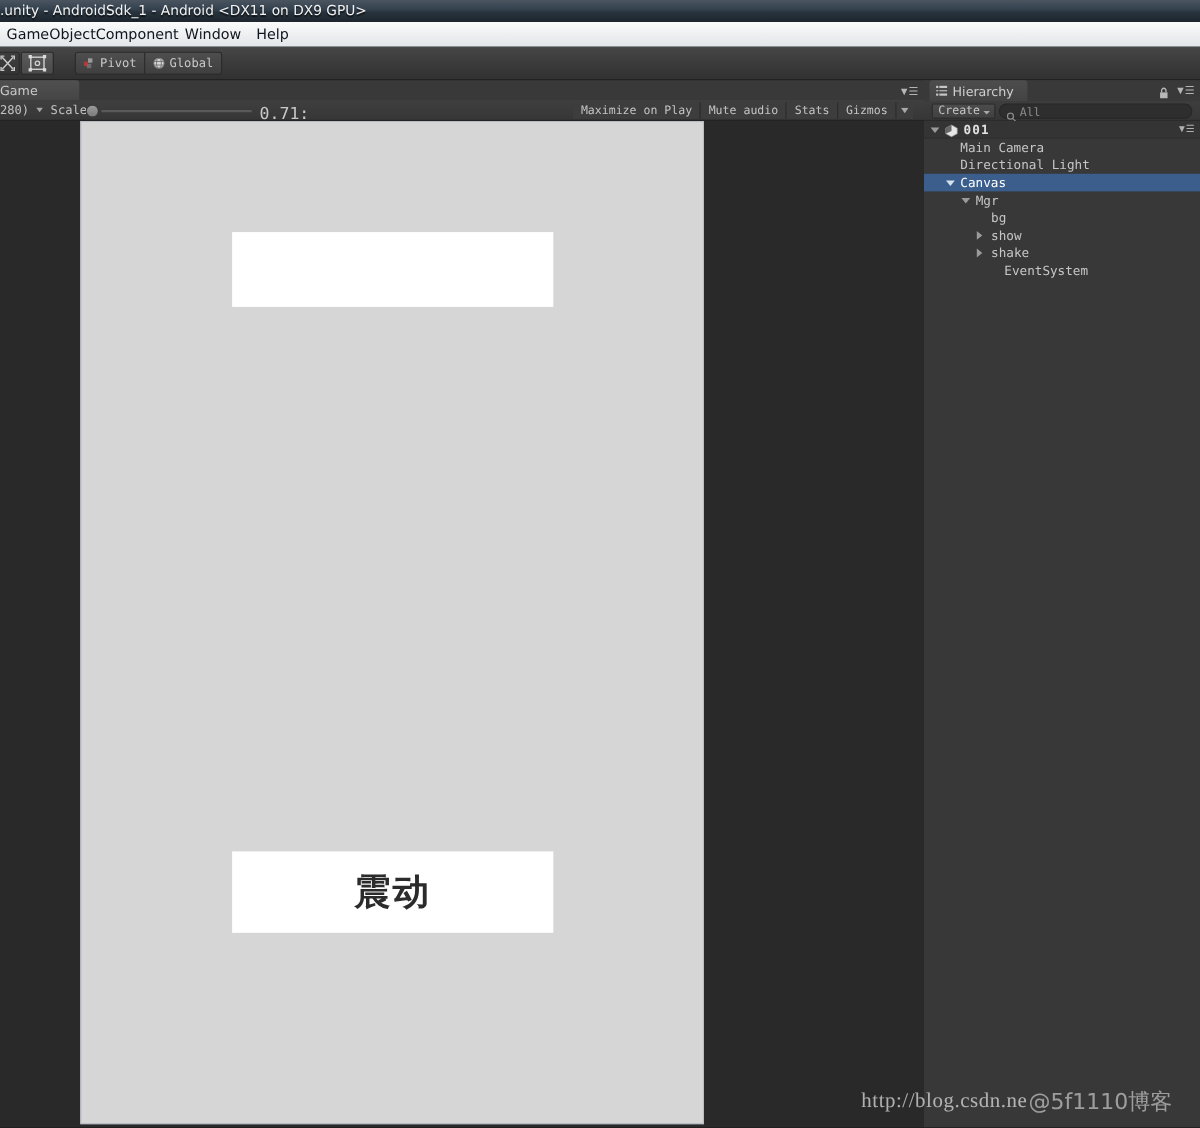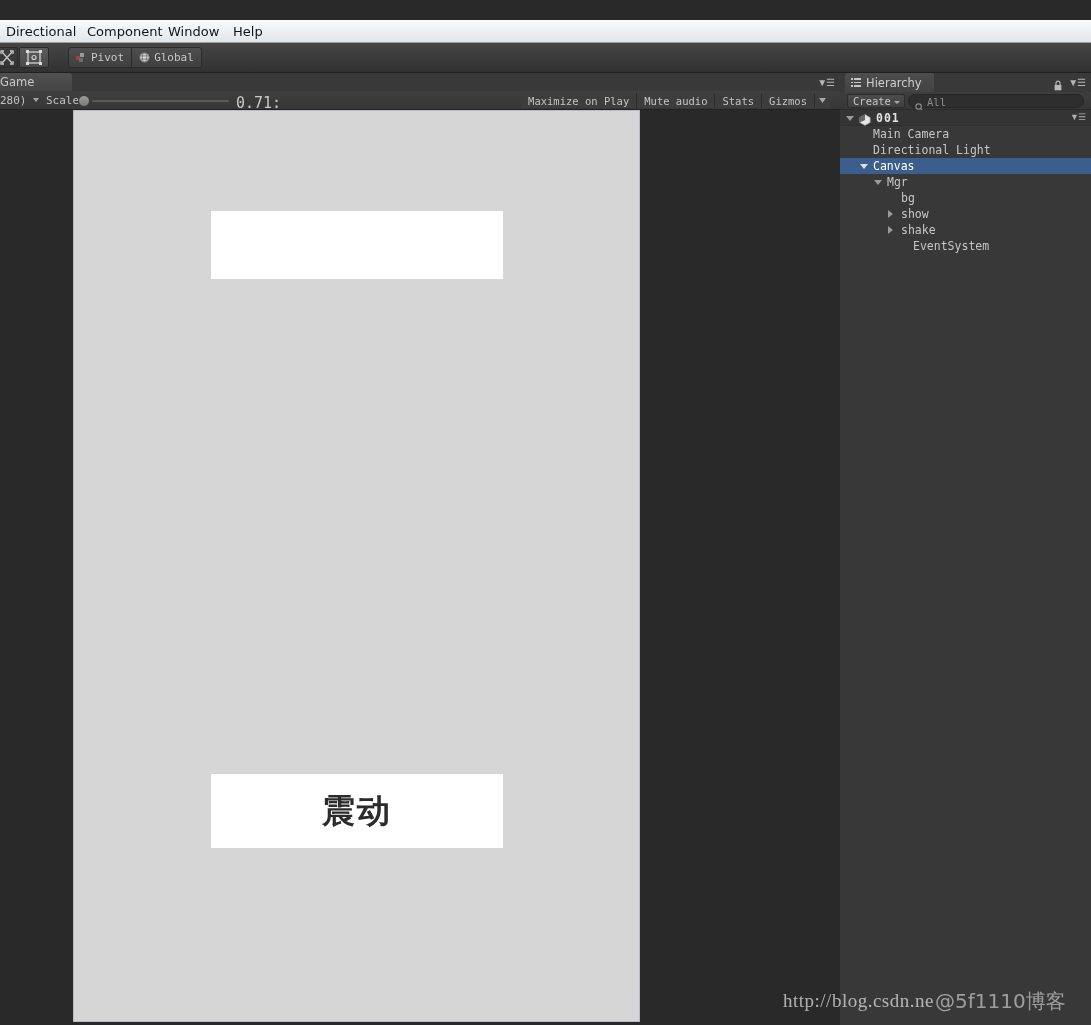--- a/index.html
+++ b/index.html
@@ -476,23 +476,26 @@
     font-size: 20px;
     color: rgba(240,240,240,0.55);
     white-space: nowrap;
   }
 </style>
 </head>
 <body>
 
 <div id="app">
 
+  <div class="titlebar">
+    <div class="titlebar-text">.unity - AndroidSdk_1 - Android &lt;DX11 on DX9 GPU&gt;</div>
+  </div>
 
   <div class="menubar">
-    <div class="menu-item" style="left:4px;">Directional</div>
+    <div class="menu-item" style="left:4px;">GameObject</div>
     <div class="menu-item" style="left:85px;">Component</div>
     <div class="menu-item" style="left:166px;">Window</div>
     <div class="menu-item" style="left:231px;">Help</div>
   </div>
 
   <div class="toolbar">
 
     <div class="tool-btn dark" style="left:-4px; width:22px;">
       <svg width="20" height="19" viewBox="0 0 20 19">
         <g stroke="#c9c9c9" stroke-width="1.3" fill="none">

